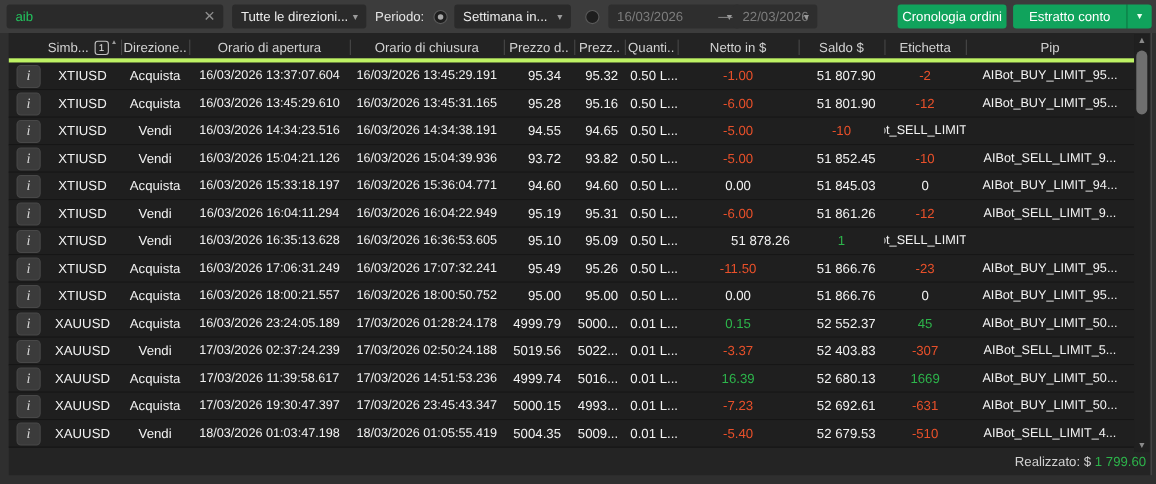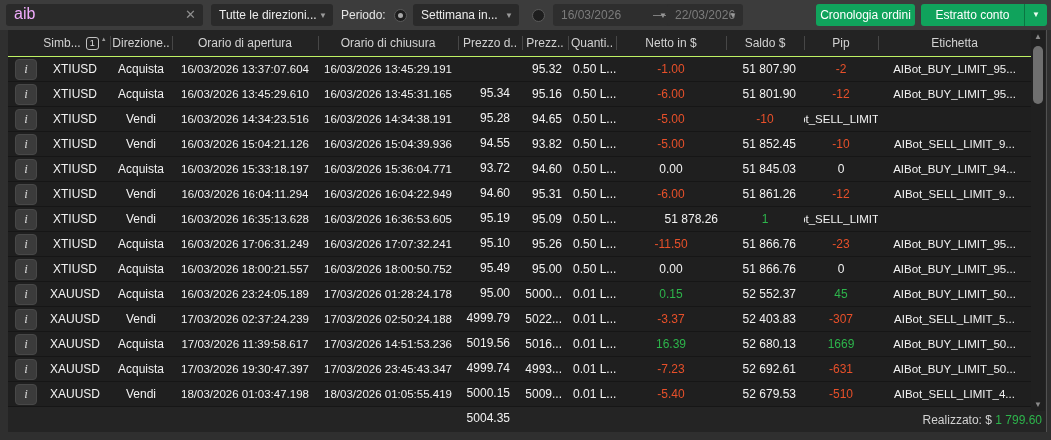--- a/index.html
+++ b/index.html
@@ -6,21 +6,21 @@
   html,body { background:#2f2f2f; }
   body { font-family:"Liberation Sans","DejaVu Sans",sans-serif; }
   .app { position:relative; width:1051px; height:440px; background:#2f2f2f; overflow:hidden; }
 
   
   .topbar { position:absolute; left:0; top:0; width:1051px; height:30px; background:#3c3c3c; }
   .ctl { position:absolute; top:4px; height:22px; background:#2a2a2a; border-radius:3px;
          color:#ececec; font-size:12px; line-height:22px; }
   .search { left:6px; width:197px; }
   .search input { width:160px; height:16px; margin:1px 0 0 8px; background:transparent; border:none;
-                  outline:none; color:#f0abfc; font-size:16px; font-family:inherit; }
+                  outline:none; color:#22c55e; font-size:12px; font-family:inherit; }
   .clear-x { position:absolute; right:7px; top:0; color:#8f8f8f; font-size:13px; cursor:pointer; }
   .dd { padding-left:8px; padding-right:20px; cursor:pointer; white-space:nowrap; }
   .dd .arr { position:absolute; right:6px; top:1px; font-size:8px; color:#9a9a9a; }
   .dd-direction { left:211px; width:122px; }
   .lbl-period { position:absolute; left:341px; top:0; height:40px; line-height:30px;
                 color:#e4e4e4; font-size:12px; }
   .radio { position:absolute; top:9px; width:13px; height:13px; border-radius:50%;
            background:#1e1e1e; border:1px solid #5a5a5a; cursor:pointer; }
   .radio.sel::after { content:''; position:absolute; left:3px; top:3px; width:5px; height:5px;
                       border-radius:50%; background:#a8a8a8; }
@@ -38,36 +38,36 @@
   .btn-statement .main { position:absolute; left:0; top:0; width:103px; height:22px; }
   .btn-statement .arrow-part { position:absolute; right:0; top:0; width:23px; height:22px;
          border-left:1px solid rgba(0,0,0,.28); font-size:8px; line-height:22px; color:#eafff2; }
 
   
   .panel { position:absolute; left:8px; top:30px; width:1039px; height:402px; background:#242424;
            border-right:1px solid #525252; }
   .grid-row { display:grid;
       grid-template-columns:32px 70px 62px 146px 140px 64px 46px 48px 110px 78px 74px minmax(0,1fr);
       width:1023px; }
-  .thead { height:27px; background:#232323; border-bottom:1px solid #bef264; color:#d2d2d2;
+  .thead { height:27px; background:#232323; border-bottom:4px solid #bef264; color:#d2d2d2;
            font-size:12px; }
   .thead .hc { position:relative; display:flex; align-items:center; justify-content:center;
                height:26px; white-space:nowrap; cursor:pointer; }
   .thead .hc:nth-child(n+3)::before { content:''; position:absolute; left:0; top:6px; height:14px;
                width:1px; background:#474747; }
   .sort-badge { display:inline-flex; align-items:center; justify-content:center; width:13px; height:13px;
                border:1px solid #c2c2c2; border-radius:3px; font-size:9px; color:#e0e0e0; margin-left:5px; }
   .sort-arr { font-size:6px; color:#9a9a9a; margin-left:2px; position:relative; top:-4px; }
 
   .tbody .row { height:25px; background:#1f1f1f; border-bottom:1px solid #161616;
                 color:#f2f2f2; font-size:12px; }
   .cell { display:flex; align-items:center; justify-content:center; height:24px; white-space:nowrap;
           overflow:hidden; }
   .c-open,.c-close { font-size:11.5px;text-align:right; }
-  .c-p1 { justify-content:flex-end; padding-right:12px;margin-top:24px; }
+  .c-p1 { justify-content:flex-end; padding-right:12px; }
   .c-p2 { justify-content:flex-end; padding-right:6px; }
   .c-qty { justify-content:flex-start; padding-left:5px; }
   .c-bal { justify-content:flex-end; padding-right:8px; }
   .c-lbl { font-size:11.5px; }
   .neg { color:var(--neg,#e8502a); }
   .pos { color:var(--pos,#2db44b); }
   .zero { color:#f2f2f2; }
 
   .info-btn { width:22px; height:21px; margin-left:4px; background:#3b3b3b; border:1px solid #484848;
               border-radius:4px; color:#d8d8d8; font-family:"Liberation Serif","DejaVu Serif",serif;
@@ -140,22 +140,22 @@
         <span class="sort-arr">▲</span>
       </div>
       <div class="hc">Direzione..</div>
       <div class="hc">Orario di apertura</div>
       <div class="hc">Orario di chiusura</div>
       <div class="hc">Prezzo d..</div>
       <div class="hc">Prezz..</div>
       <div class="hc">Quanti..</div>
       <div class="hc">Netto in $</div>
       <div class="hc">Saldo $</div>
+      <div class="hc">Etichetta</div>
       <div class="hc">Pip</div>
-      <div class="hc">Etichetta</div>
     </div>
 
     <div class="tbody">
         <div class="row grid-row">
     <div class="cell c-info">
             <span class="info-btn">i</span>
           </div>
     <div class="cell c-sym">XTIUSD</div>
     <div class="cell c-dir">Acquista</div>
     <div class="cell c-open">16/03/2026 13:37:07.604</div>

